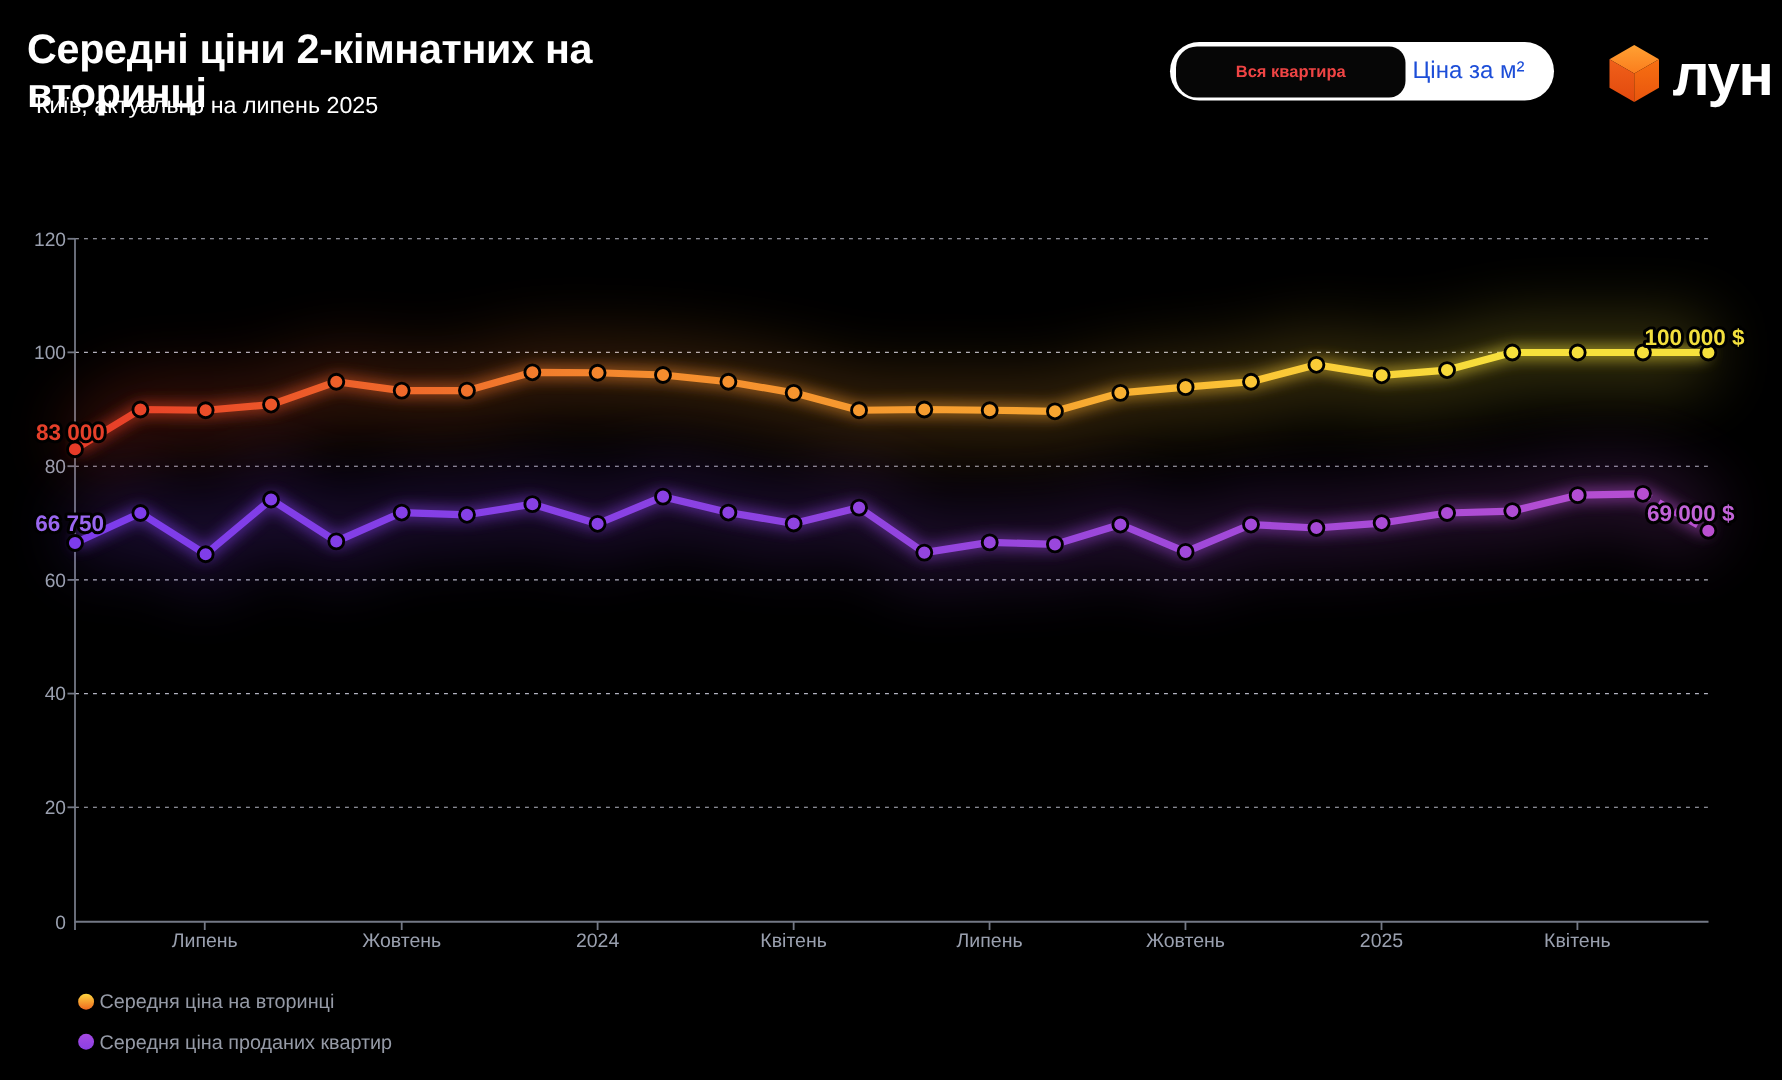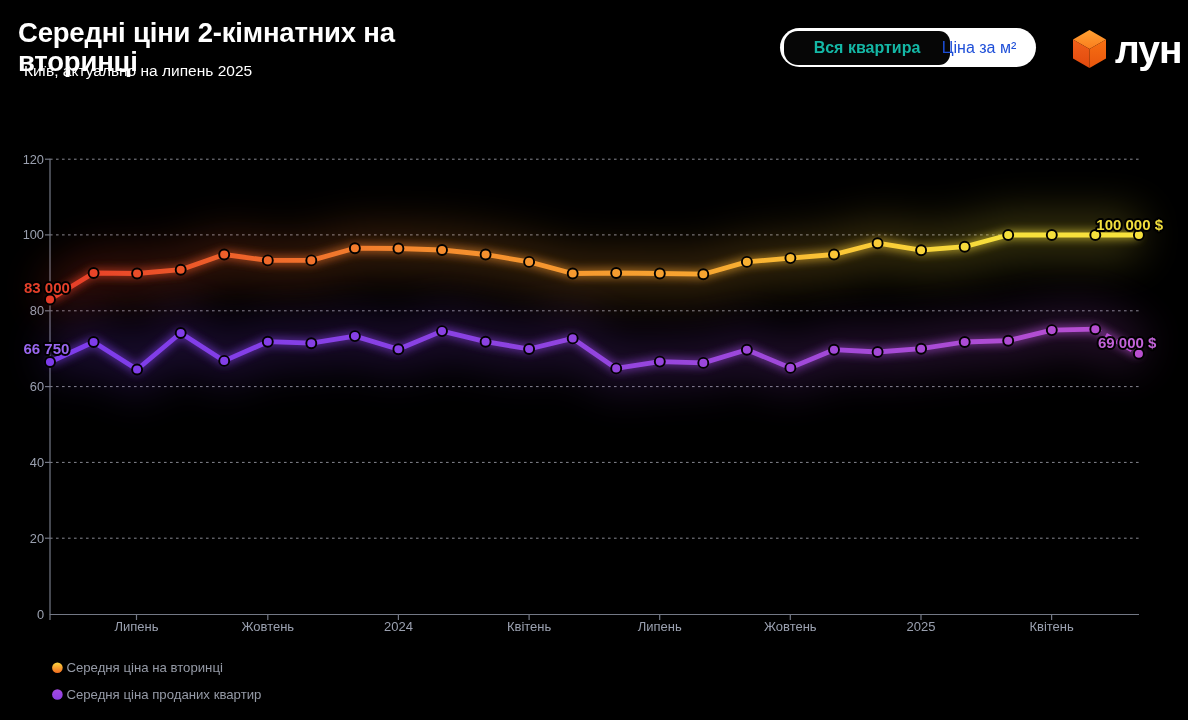--- a/index.html
+++ b/index.html
@@ -1,20 +1,20 @@
 <!DOCTYPE html>
 <html><head>
 <meta charset="utf-8">
 <style>
 html,body{margin:0;padding:0;background:#000;}
 body{width:1188px;height:720px;position:relative;overflow:hidden;font-family:"Liberation Sans",sans-serif;}
 .title{position:absolute;left:18px;top:18px;z-index:2;width:420px;font-size:27.5px;line-height:29px;font-weight:bold;color:#fff;letter-spacing:-0.2px;}
 .subtitle{position:absolute;left:24px;top:62px;font-size:15.5px;color:#fff;}
 .toggle{position:absolute;left:780px;top:28px;width:256px;height:39px;background:#fff;border-radius:20px;}
-.seg1{position:absolute;left:4px;top:2.5px;width:166px;height:34px;background:#060606;border-radius:14px 11px 11px 14px;color:#14b8a6;font-weight:bold;font-size:16px;display:flex;align-items:center;justify-content:center;}
+.seg1{position:absolute;left:4px;top:2.5px;width:153px;height:34px;background:#060606;border-radius:14px 11px 11px 14px;color:#ef4444;font-weight:bold;font-size:11px;display:flex;align-items:center;justify-content:center;}
 .seg2{position:absolute;left:142px;top:0;width:114px;height:39px;color:#1d4ed8;font-size:16px;display:flex;align-items:center;justify-content:center;}
 svg{position:absolute;left:0;top:0;}
 </style>
 </head>
 <body>
 <div class="title">Середні ціни 2-кімнатних на вторинці</div>
 <div class="subtitle">Київ, актуально на липень 2025</div>
 <div class="toggle">
   <div class="seg1">Вся квартира</div>
   <div class="seg2">Ціна за м²</div>

